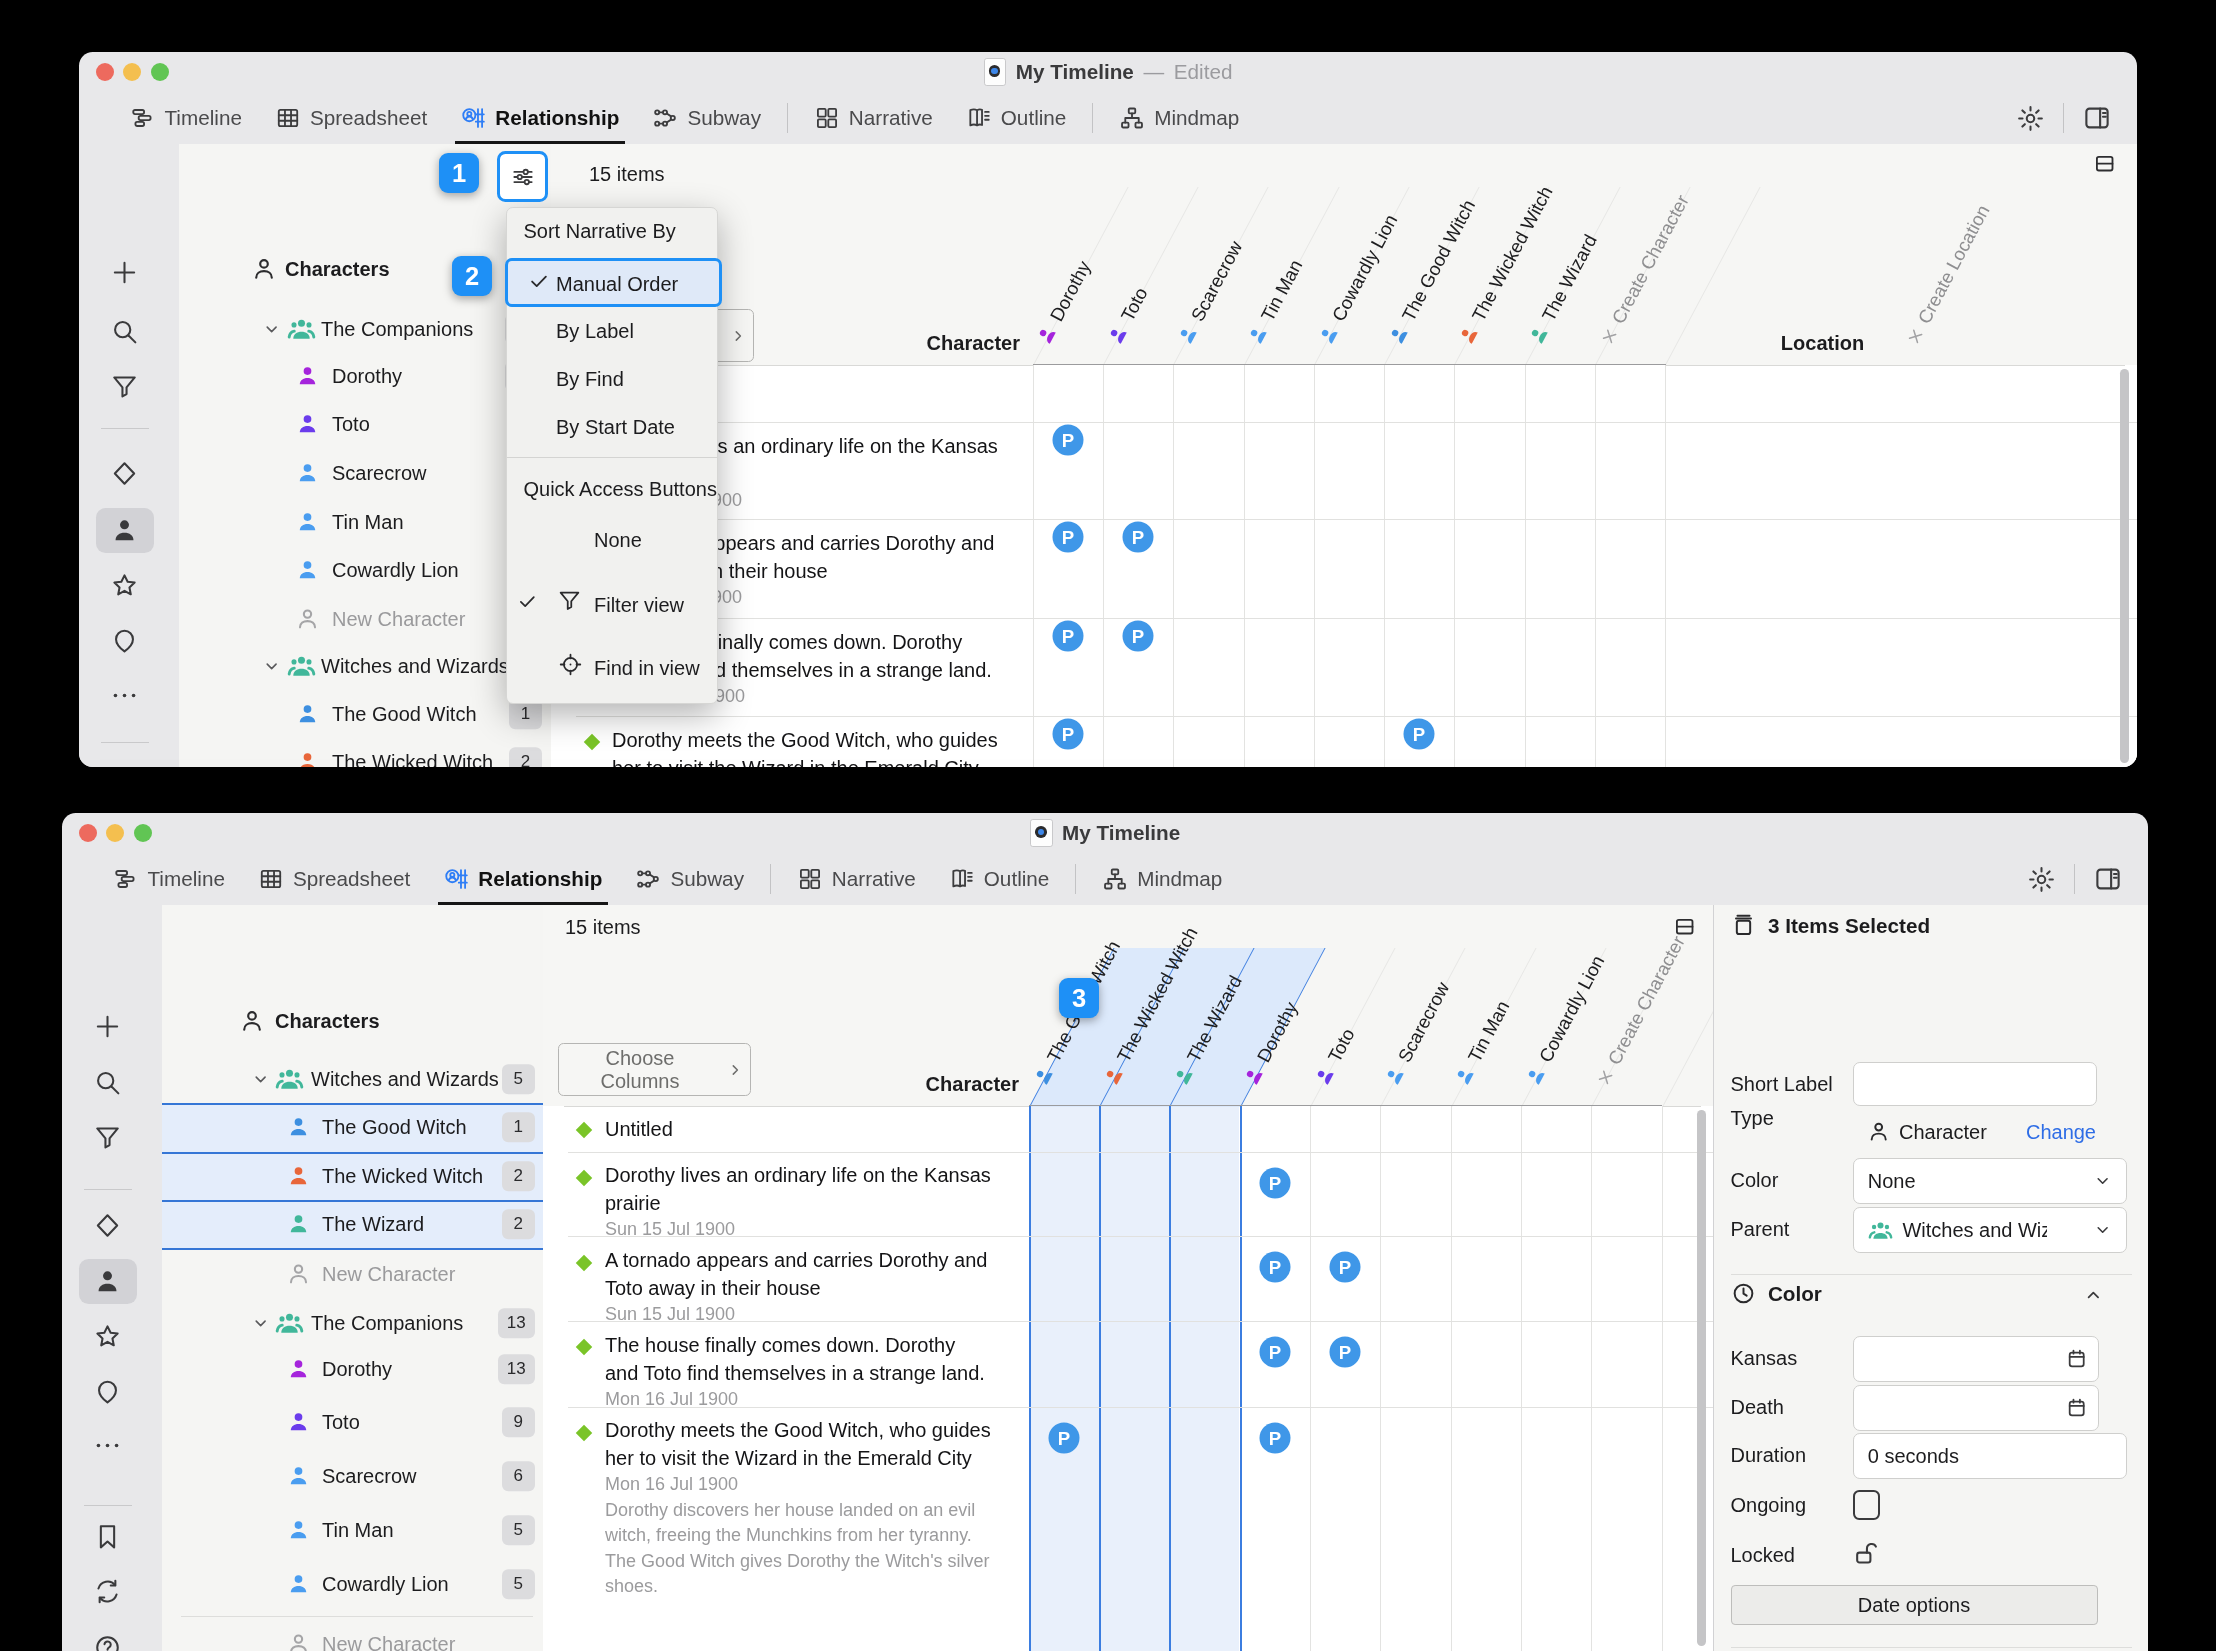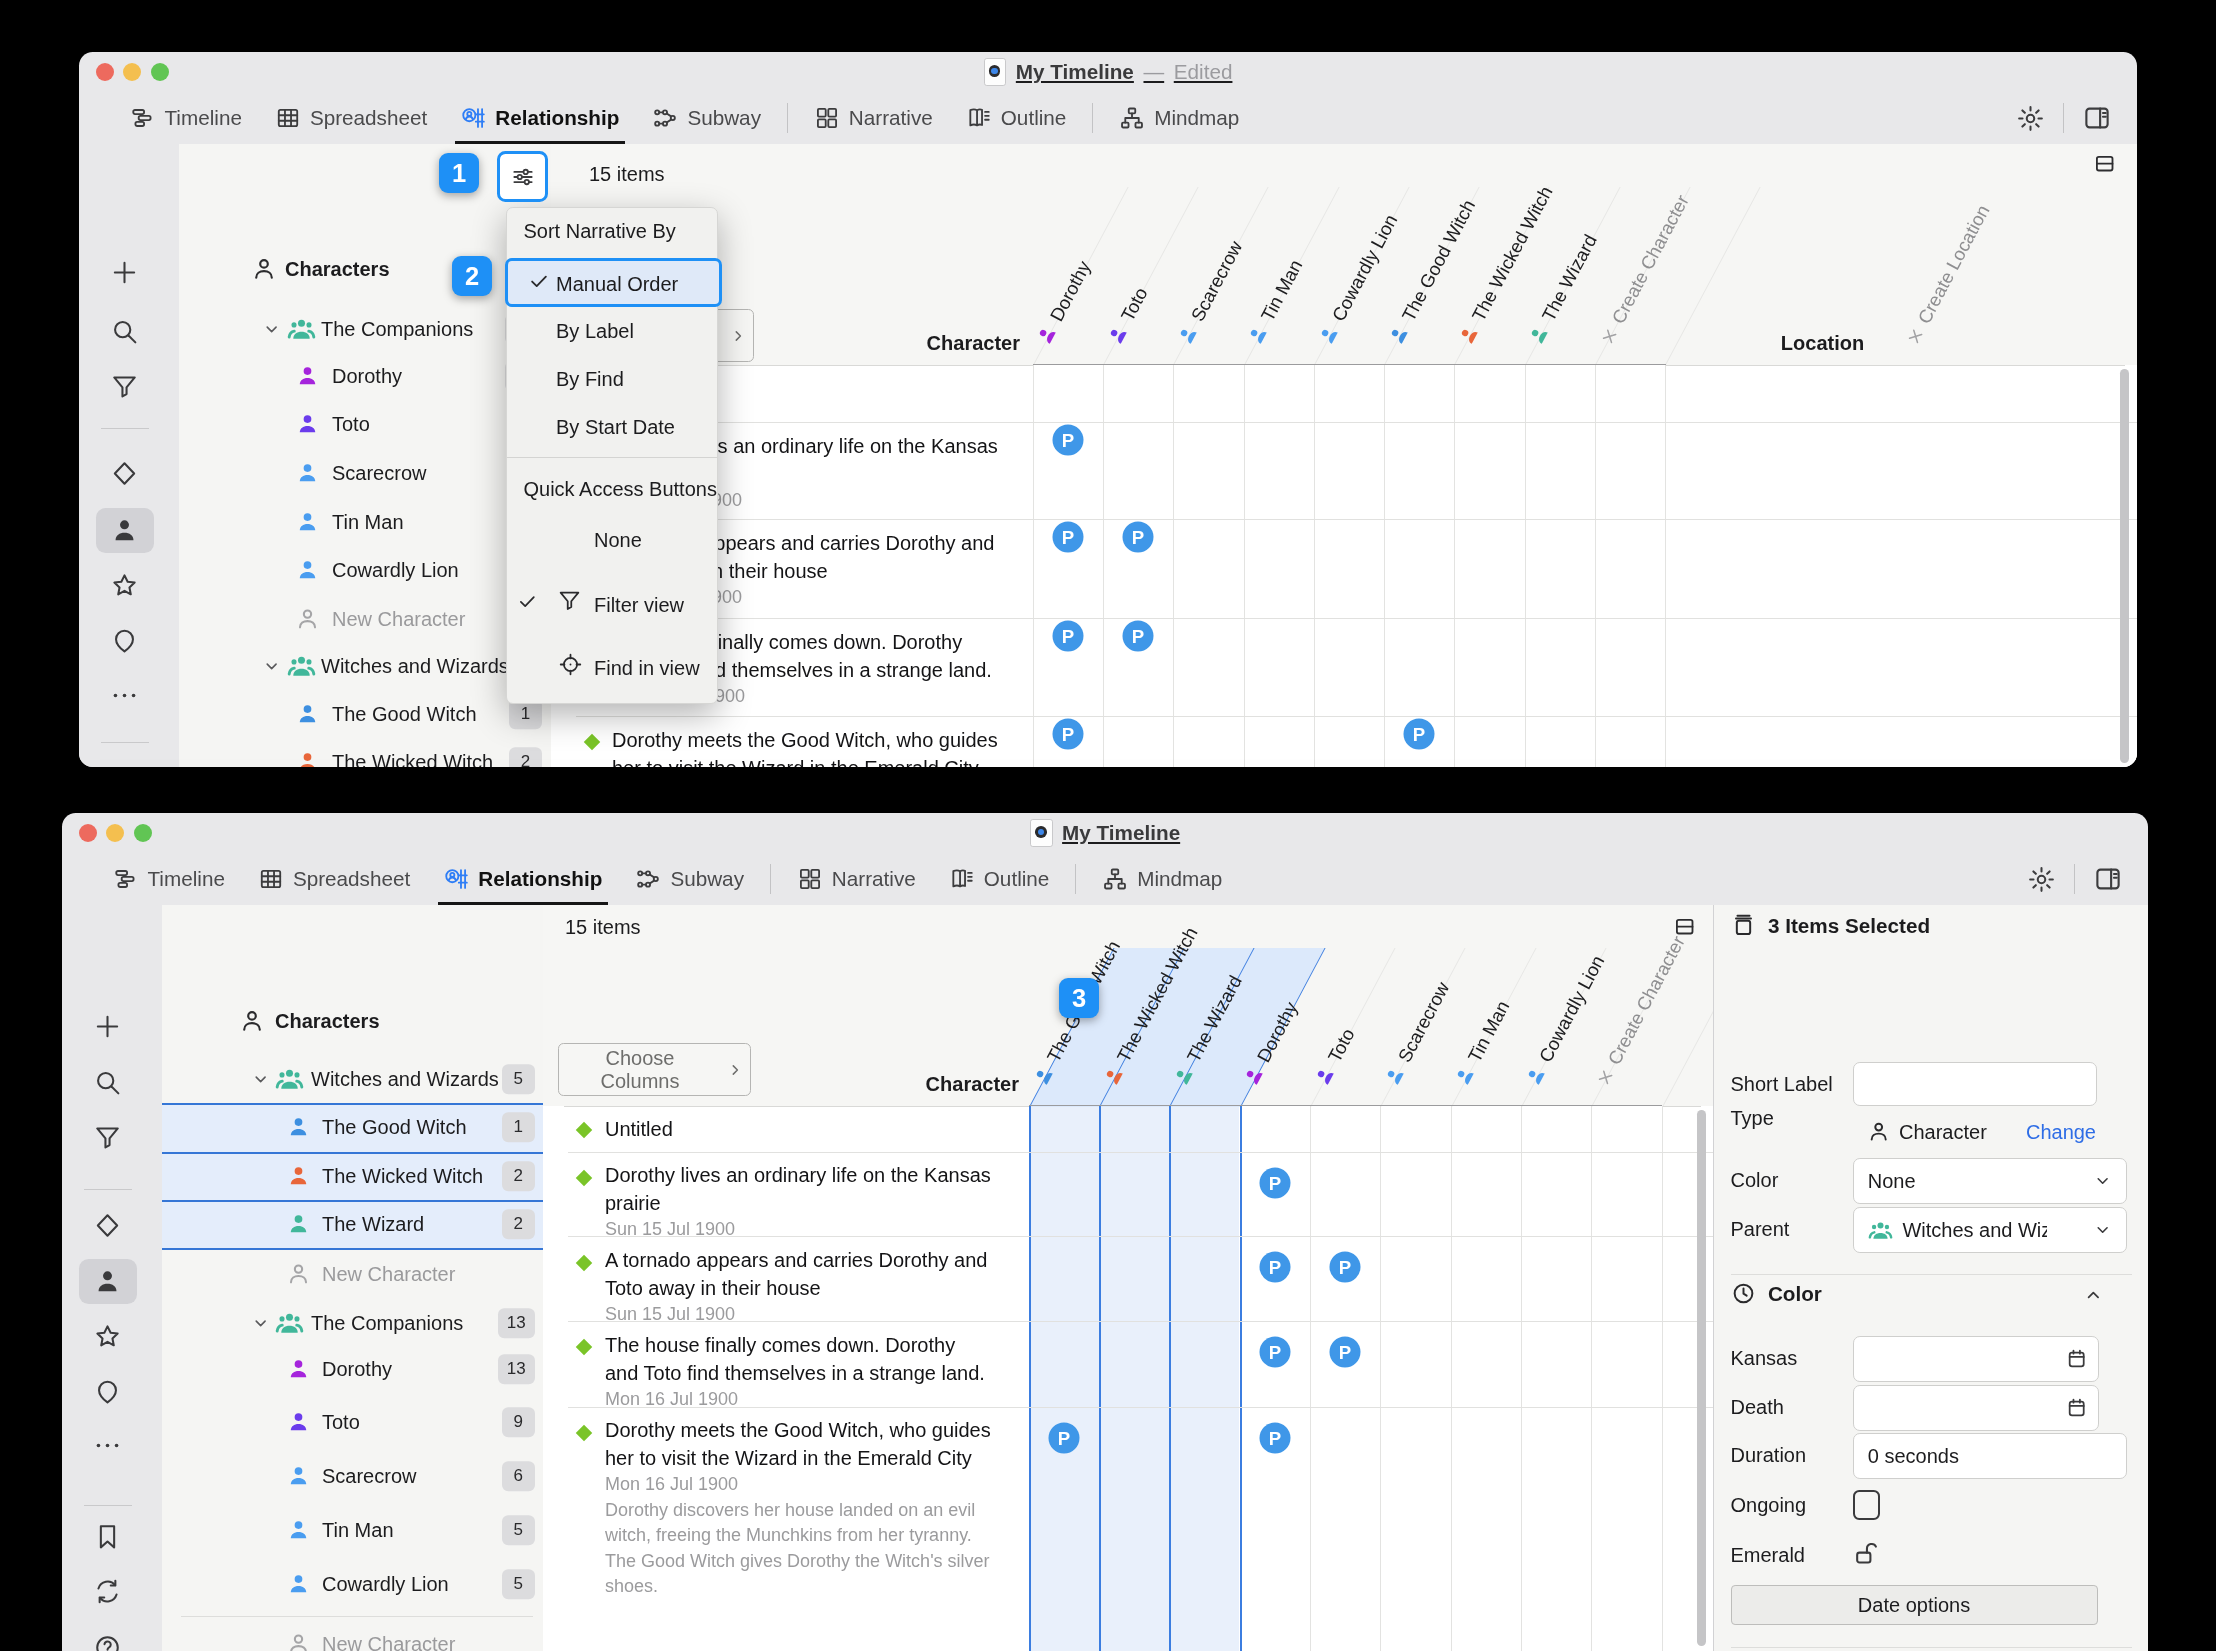--- a/index.html
+++ b/index.html
@@ -3,21 +3,21 @@
 <meta charset="utf-8">
 <style>
   html,body{margin:0;padding:0;background:#000;}
   #canvas{position:relative;width:2216px;height:1652px;background:#000;overflow:hidden;
           font-family:"Liberation Sans","DejaVu Sans",sans-serif;color:#1c1c1e;}
   .abs{position:absolute;}
   .window{position:absolute;background:#e8e8ea;border-radius:13.8px;overflow:hidden;
           box-shadow:0 20.7px 62px rgba(0,0,0,.6);}
   #win-bottom{border-bottom-left-radius:0;border-bottom-right-radius:0;}
   
-  .titlebar{position:relative;display:flex;align-items:center;text-decoration:underline;}
+  .titlebar{position:relative;display:flex;align-items:center;}
   .lights{position:absolute;left:16.5px;top:0;bottom:0;display:flex;align-items:center;gap:9.6px;}
   .lt{width:18px;height:18px;border-radius:50%;display:inline-block;}
   .lt.r{background:#ed6a5e}.lt.y{background:#f4bf4f}.lt.g{background:#61c554}
   .tgrp{margin:0 auto;display:flex;align-items:center;gap:9.6px;font-size:20.7px;}
   .tgrp b{color:#3a3a3c;font-weight:700;}
   .tdash,.tstat{color:#9b9b9f;font-weight:400;}
   
   .toolbar{position:relative;display:flex;align-items:stretch;padding-left:34px;border-bottom:0.7px solid #cdcdcf;background:#e8e8ea;}
   .tab{position:relative;display:flex;align-items:center;gap:9px;padding:0 16.5px;font-size:20.7px;color:#4a4a4c;cursor:default;}
   .tab .tico{color:#3c3c3e;display:flex;}
@@ -1205,21 +1205,21 @@
               <rect x="4.8" y="5.8" width="14.4" height="14" rx="2.4"></rect>
               <path d="M8.7 3.6v3.2M15.3 3.6v3.2M4.8 10.2h14.4"></path>
             </svg></span>
         </div>
         <span class="ilab" style="top:550px">Duration</span>
         <div class="ibox isel" style="left:139px;top:528px;width:244px;height:44px">
           <span>0 seconds</span>
         </div>
         <span class="ilab" style="top:600px">Ongoing</span>
         <span class="ckbx" style="left:139px;top:585px"></span>
-        <span class="ilab" style="top:650px">Emerald</span>
+        <span class="ilab" style="top:650px">Locked</span>
         <span class="abs" style="left:138px;top:635px;color:#3a3a3c"><svg viewBox="0 0 24 24" width="27.6" height="27.6" fill="none" stroke="currentColor" stroke-width="1.8" stroke-linecap="round" stroke-linejoin="round">
             <rect x="4.5" y="11" width="11.5" height="8.6" rx="2"></rect>
             <path d="M13 11V7.6a4.1 4.1 0 0 1 7.8-1.8"></path>
           </svg></span>
         <button class="ibtn" style="left:16.5px;top:680px;width:367px;height:40px">Date options</button>
         <i class="idvd" style="top:742px"></i>
       </div>
       <div class="annbdg" style="left:997px;top:165px">3</div>
     </section>
 </div>

